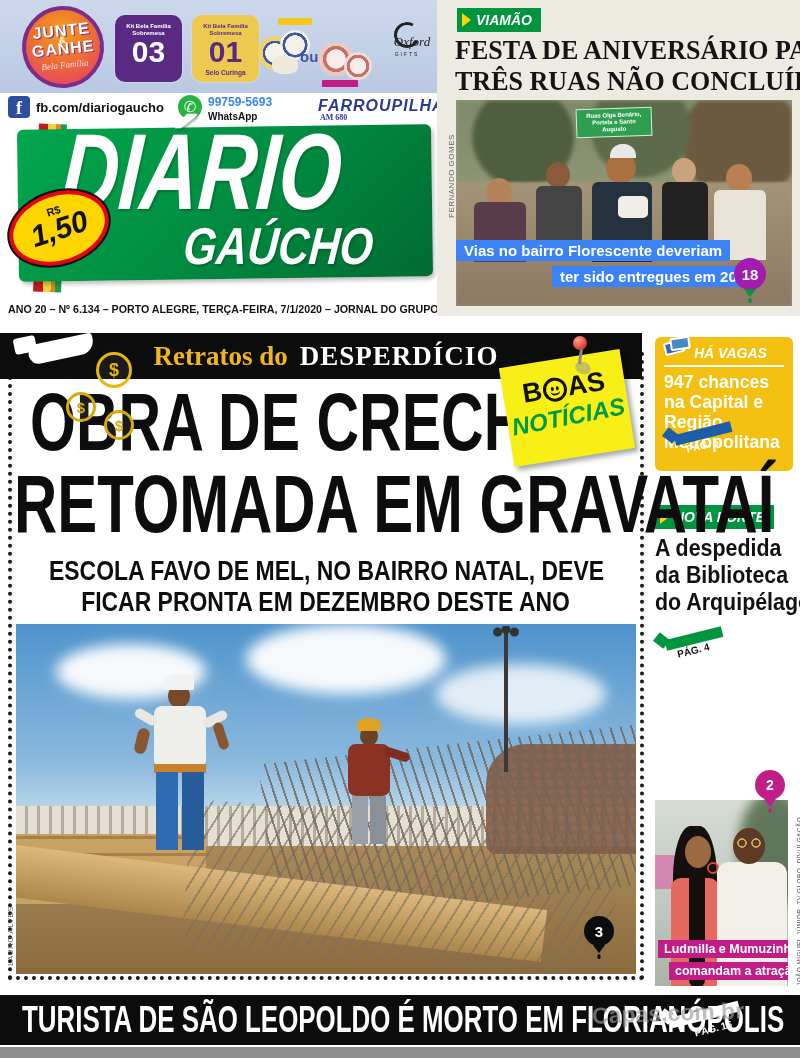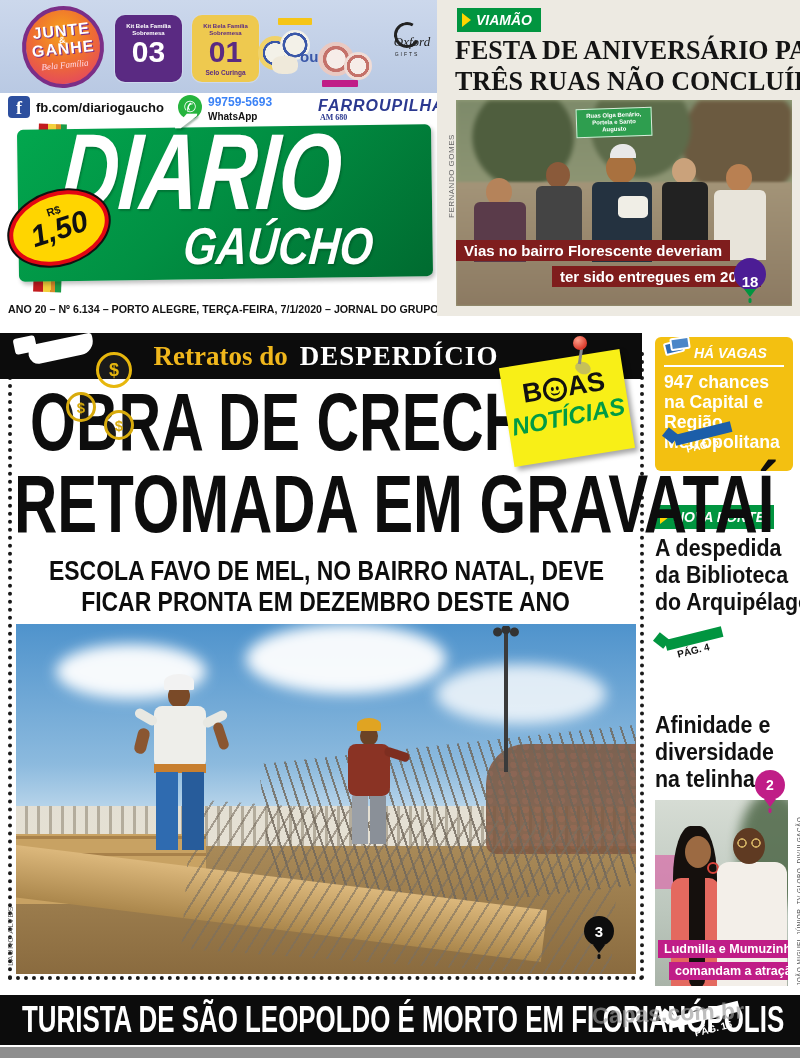--- a/index.html
+++ b/index.html
@@ -97,25 +97,25 @@
     background:radial-gradient(circle at 20% 40%,#4f5e3e 0 18%,transparent 19%),
                radial-gradient(circle at 55% 30%,#5d6b4a 0 25%,transparent 26%),
                radial-gradient(circle at 85% 45%,#6b5a40 0 20%,transparent 21%),
                linear-gradient(180deg,#7d8a6a,#8f9674); filter:blur(2px);}
   .pv-crowd { position:absolute; inset:40% 0 0 0; background:linear-gradient(180deg,#a39478,#8c7a62); filter:blur(1px);}
   .head { position:absolute; border-radius:50%; }
   .shirt { position:absolute; border-radius:6px 6px 0 0; }
   .pv-sign { position:absolute; left:120px; top:8px; width:76px; padding:3px 4px;
     background:#2e9e4f; color:#fff; font-size:6px; font-weight:bold; line-height:7px; text-align:center;
     transform:rotate(-2deg); border:1px solid #d9ead9;}
-  .cap-bar { position:absolute; background:#7f1d1d; color:#fff; font-weight:bold;
+  .cap-bar { position:absolute; background:#3b82f6; color:#fff; font-weight:bold;
     font-size:15px; padding:2px 8px; white-space:nowrap;}
   .pv-cap1 { left:0; top:140px; }
   .pv-cap2 { left:96px; top:166px; }
-  .pin-18 { position:absolute; left:278px; top:158px; width:32px; height:32px; background:#4c1d95; font-size:15px;align-items:flex-end;}
+  .pin-18 { position:absolute; left:278px; top:158px; width:32px; height:32px; background:#a21caf; font-size:15px;}
   .pin-18 .tail { border-top:8px solid #019540; }
   .pin-18 .dot { background:#019540; }
   .vcred { color:#666; font-size:8px; letter-spacing:.5px; transform:rotate(-90deg); transform-origin:left top; white-space:nowrap;}
   .cred-viamao { left:447px; top:218px; }
 
   
   .dotborder { left:8px; top:352px; width:636px; height:628px; border:4px dotted #1a1a1a; background:#fff;}
   .kicker { left:10px; top:333px; width:632px; height:46px; background:#0c0c0c; z-index:3;
     display:flex; align-items:center; justify-content:center; gap:12px;}
   .kicker .k1 { color:#f0b71c; font-weight:bold; font-size:27px; font-family:"Liberation Serif", serif;}
@@ -450,25 +450,20 @@
     <span class="cond">A despedida</span><br>
     <span class="cond">da Biblioteca</span><br>
     <span class="cond">do Arquipélago</span>
   </div>
   <div class="abs check bridge-check">
     <div class="short"></div>
     <div class="long"></div>
     <div class="pg">PÁG. 4</div>
   </div>
 
-  <div class="abs tv-h">
-    <span class="cond">Afinidade e</span><br>
-    <span class="cond">diversidade</span><br>
-    <span class="cond">na telinha</span>
-  </div>
   <div class="abs pin pin-10">
     <span>2</span>
     <span class="tail"></span>
     <span class="dot"></span>
   </div>
   <div class="abs photo-tv">
     <div class="tv-bg"></div>
     <div class="tv-leaf"></div>
     <div class="tv-pinksign"></div>
     <div class="lud-hair"></div>

